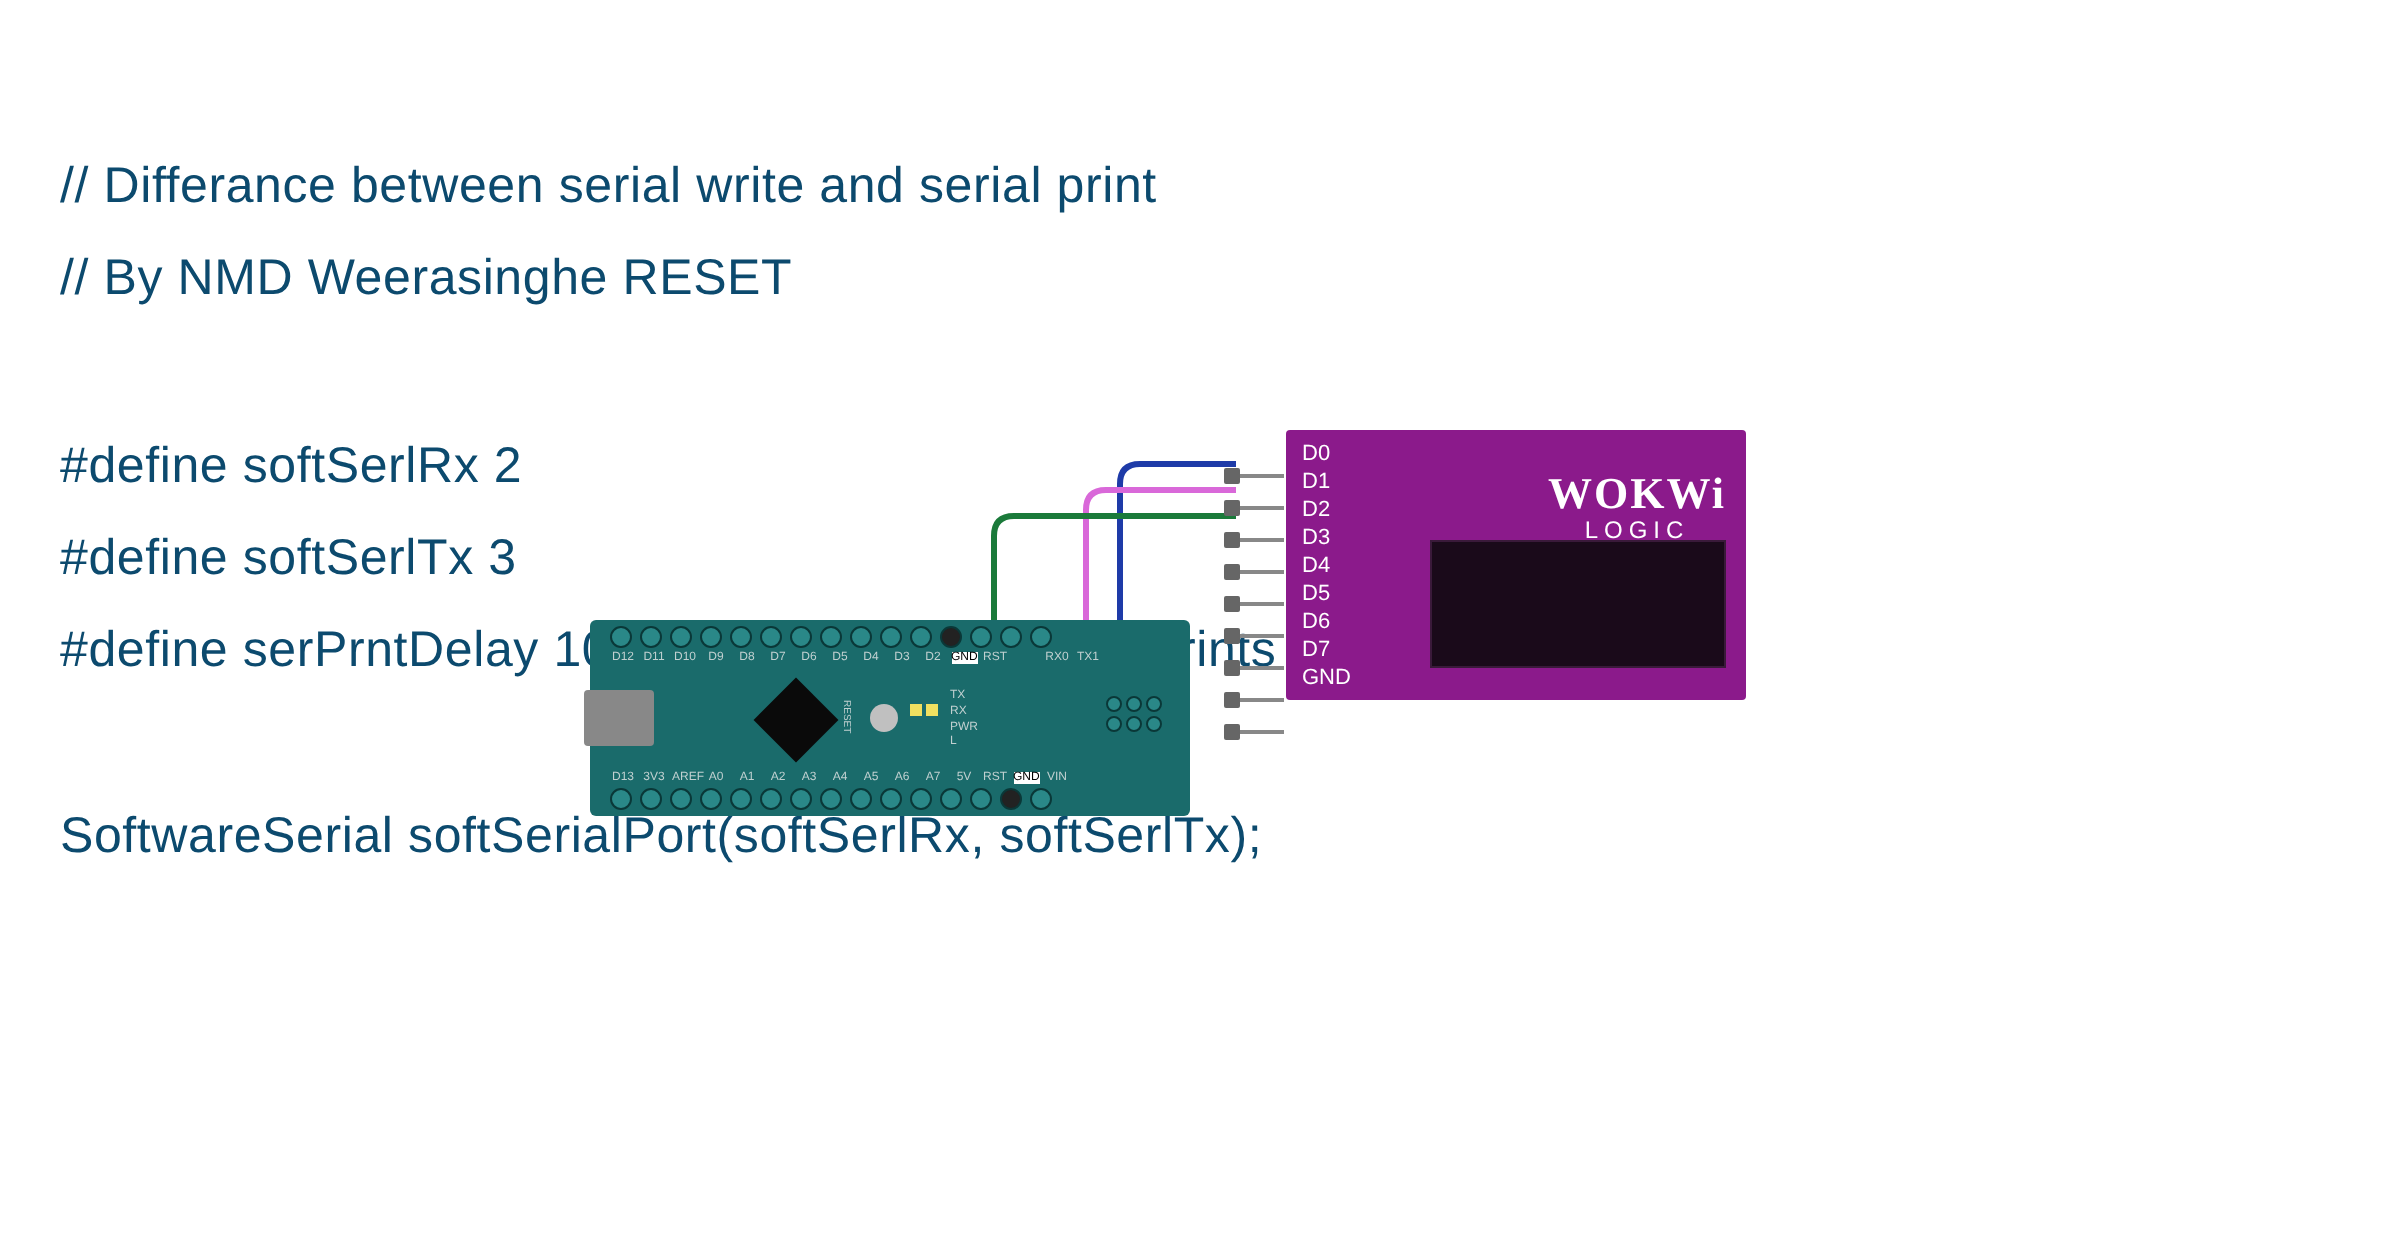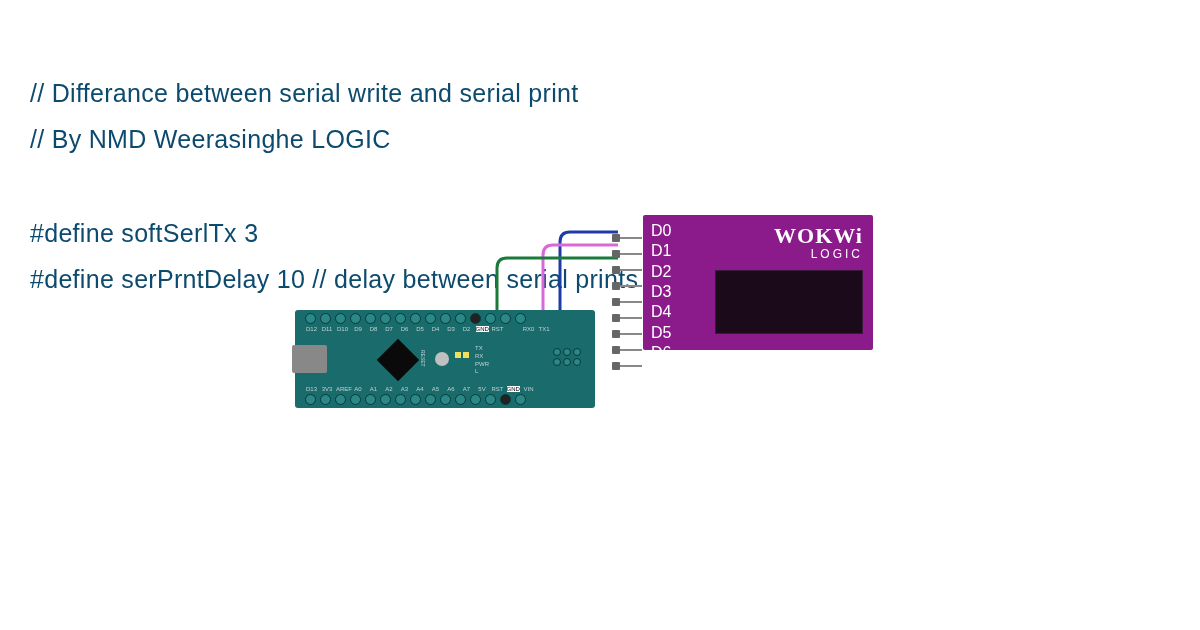--- a/index.html
+++ b/index.html
@@ -166,22 +166,22 @@
       left: 643px;
       top: 215px;
       width: 230px;
       height: 135px;
       background: #8b1a8b;
       border-radius: 2px;
     }
     .logic-logo {
       position: absolute;
       right: 10px;
-      top: 8px;
-      text-align: right;
+      top: 19px;
+      text-align: center;
     }
     .wokwi-text {
       font-family: 'Comic Sans MS', cursive;
       font-size: 22px;
       color: white;
       font-weight: bold;
       letter-spacing: 1px;
     }
     .logic-text {
       font-size: 12px;
@@ -195,21 +195,21 @@
       top: 55px;
       width: 148px;
       height: 64px;
       background: #1a0a1a;
       border: 1px solid #3a1a3a;
     }
     .logic-labels {
       position: absolute;
       left: 8px;
       top: 6px;
-      font-size: 16px;
+      font-size: 11px;
       color: white;
       line-height: 1.27;
     }
     .logic-pins {
       position: absolute;
       left: -25px;
       top: 10px;
       display: flex;
       flex-direction: column;
       gap: 1px;
@@ -242,25 +242,27 @@
       width: 1200px;
       height: 630px;
       pointer-events: none;
     }
   </style>
 </head>
 <body>
 
 <div class="code-area">
   <div class="code-line">// Differance between serial write and serial print</div>
-  <div class="code-line">// By NMD Weerasinghe LOGIC</div>
+  <div class="code-line">// By NMD Weerasinghe RESET</div>
   <div class="spacer"></div>
+  <div class="code-line">#define softSerlRx 2</div>
   <div class="code-line">#define softSerlTx 3</div>
   <div class="code-line">#define serPrntDelay 10 // delay between serial prints</div>
   <div class="spacer2"></div>
+  <div class="code-line">SoftwareSerial softSerialPort(softSerlRx, softSerlTx);</div>
 </div>
 
 <svg class="wires">
 
   <path d="M 560 312 L 560 242 Q 560 232 570 232 L 618 232" stroke="#1e3ba8" stroke-width="3" fill="none"></path>
 
   <path d="M 543 312 L 543 255 Q 543 245 553 245 L 618 245" stroke="#d968d9" stroke-width="3" fill="none"></path>
 
   <path d="M 497 312 L 497 268 Q 497 258 507 258 L 618 258" stroke="#1a7a3a" stroke-width="3" fill="none"></path>
 </svg>

